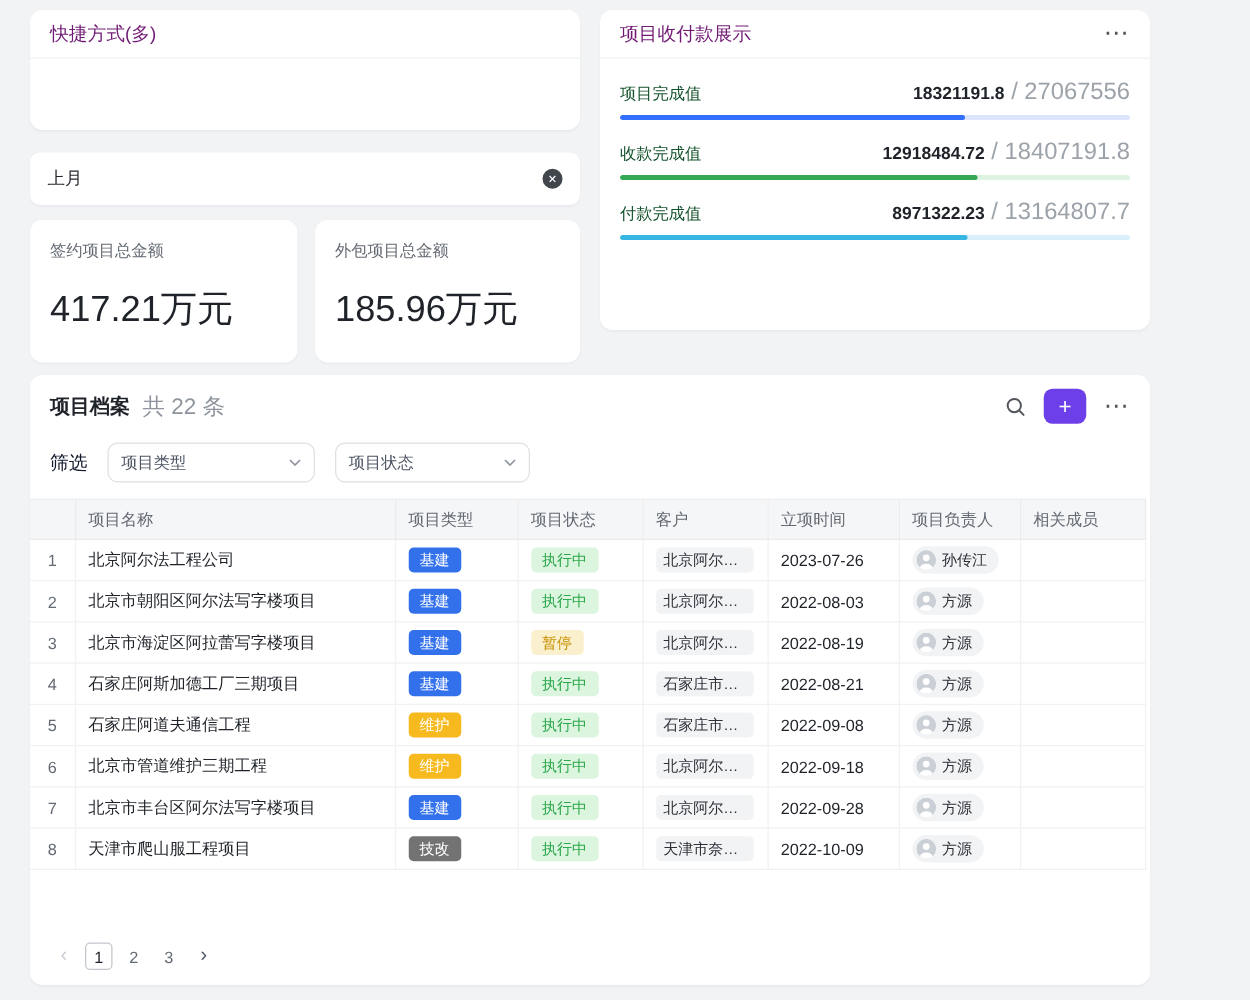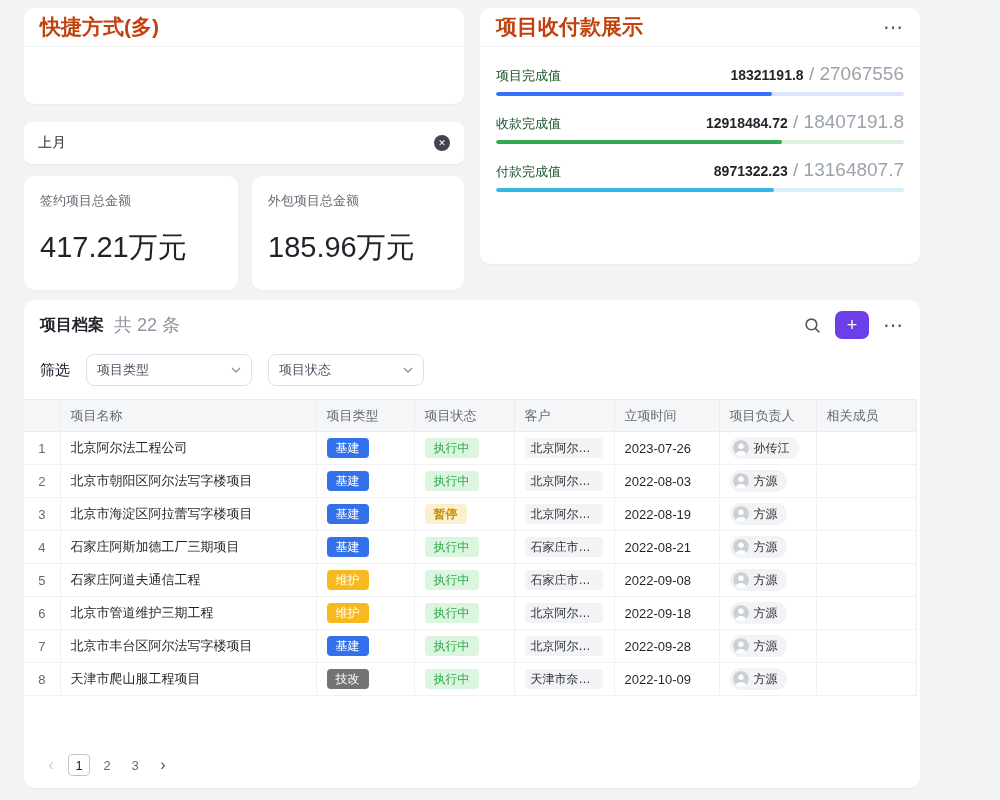--- a/index.html
+++ b/index.html
@@ -12,21 +12,21 @@
     color:#1F2329;
   }
   .card {
     position:absolute; background:#fff; border-radius:10px;
     box-shadow:0 1px 2px rgba(31,35,41,0.04);
   }
   .card-head {
     height:39px; display:flex; align-items:center; justify-content:space-between;
     padding:0 16px; border-bottom:1px solid #F0F1F2;
   }
-  .card-title { font-size:21px; font-weight:bold; color:#c2410c; }
+  .card-title { font-size:15px; font-weight:normal; color:#701a75; }
   .more-icon { font-size:20px; color:#51565D; line-height:1; cursor:pointer; letter-spacing:1px; }
 
   
   .card-shortcuts { left:24px; top:8px; width:440px; height:96px; }
 
   
   .month-filter {
     position:absolute; left:24px; top:122px; width:440px; height:42px;
     background:#fff; border-radius:8px; display:flex; align-items:center;
     justify-content:space-between; padding:0 14px; font-size:14px; color:#1F2329;
@@ -261,21 +261,21 @@
                   </svg>
                 </span>
                 <span class="owner-name">方源</span>
               </span></td>
             <td></td>
           </tr>
           <tr class="row">
             <td class="num">3</td>
             <td>北京市海淀区阿拉蕾写字楼项目</td>
             <td><span class="tag" style="background: rgb(51, 112, 235);">基建</span></td>
-            <td><span class="status" style="background: rgb(250, 240, 205); color: rgb(201, 145, 3); font-weight: bold;">暂停</span></td>
+            <td><span class="status" style="background: rgb(250, 240, 205); color: rgb(201, 145, 3);">暂停</span></td>
             <td><span class="cust">北京阿尔法工程公司</span></td>
             <td>2022-08-19</td>
             <td><span class="owner">
                 <span class="avatar">
                   <svg width="16" height="16" viewBox="0 0 16 16">
                     <circle cx="8" cy="8" r="8" fill="#CBD0D6"></circle>
                     <circle cx="8" cy="6.2" r="2.7" fill="#fff"></circle>
                     <path d="M2.6 14.6a5.6 5 0 0 1 10.8 0A8 8 0 0 1 8 16a8 8 0 0 1-5.4-1.4z" fill="#fff"></path>
                   </svg>
                 </span>

